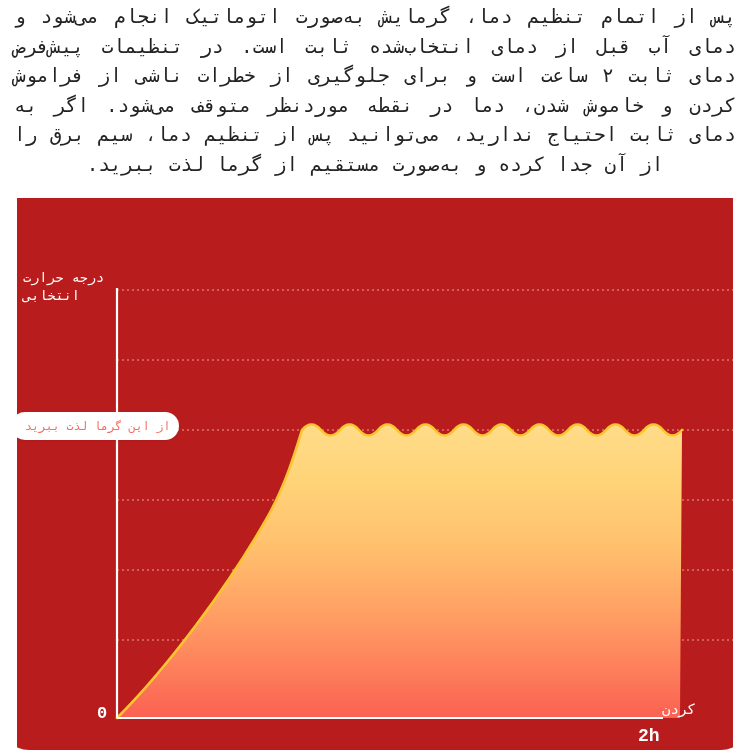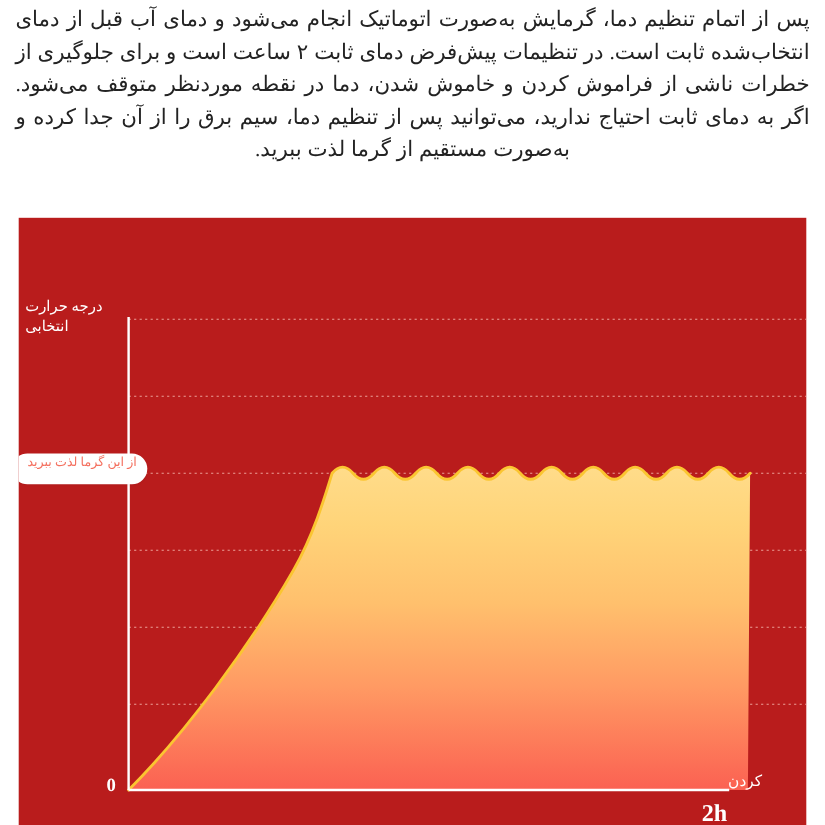--- a/index.html
+++ b/index.html
@@ -6,21 +6,22 @@
     margin: 0;
     padding: 0;
     background: #ffffff;
   }
   #page {
     position: relative;
     width: 750px;
     height: 750px;
     background: #ffffff;
     overflow: hidden;
-    font-family: Liberation Serif, serif;
+    font-family: Liberation Mono, monospace;
+    border-radius: 29px;
   }
 
   
   .article {
     position: absolute;
     left: 0;
     top: 0;
     width: 750px;
     box-sizing: border-box;
     padding: 4px 14px 0 14px;
@@ -88,32 +89,32 @@
     top: 506px;
     color: #ffffff;
     font-size: 17px;
     font-weight: 600;
   }
   .end-label {
     position: absolute;
     left: 621px;
     top: 528px;
     color: #ffffff;
-    font-size: 22px;
+    font-size: 18px;
     font-weight: 600;
   }
 
   
   .callout {
     position: absolute;
     left: -6px;
     top: 214px;
     height: 28px;
     display: flex;
-    align-items: flex-start;
+    align-items: center;
     padding: 0 9px 0 14px;
     background: #ffffff;
     border-radius: 14px;
     color: #f4705f;
     font-size: 11.5px;
     direction: rtl;
     white-space: nowrap;
     box-shadow: 0 1px 2px rgba(0,0,0,0.06);
   }
 </style>

